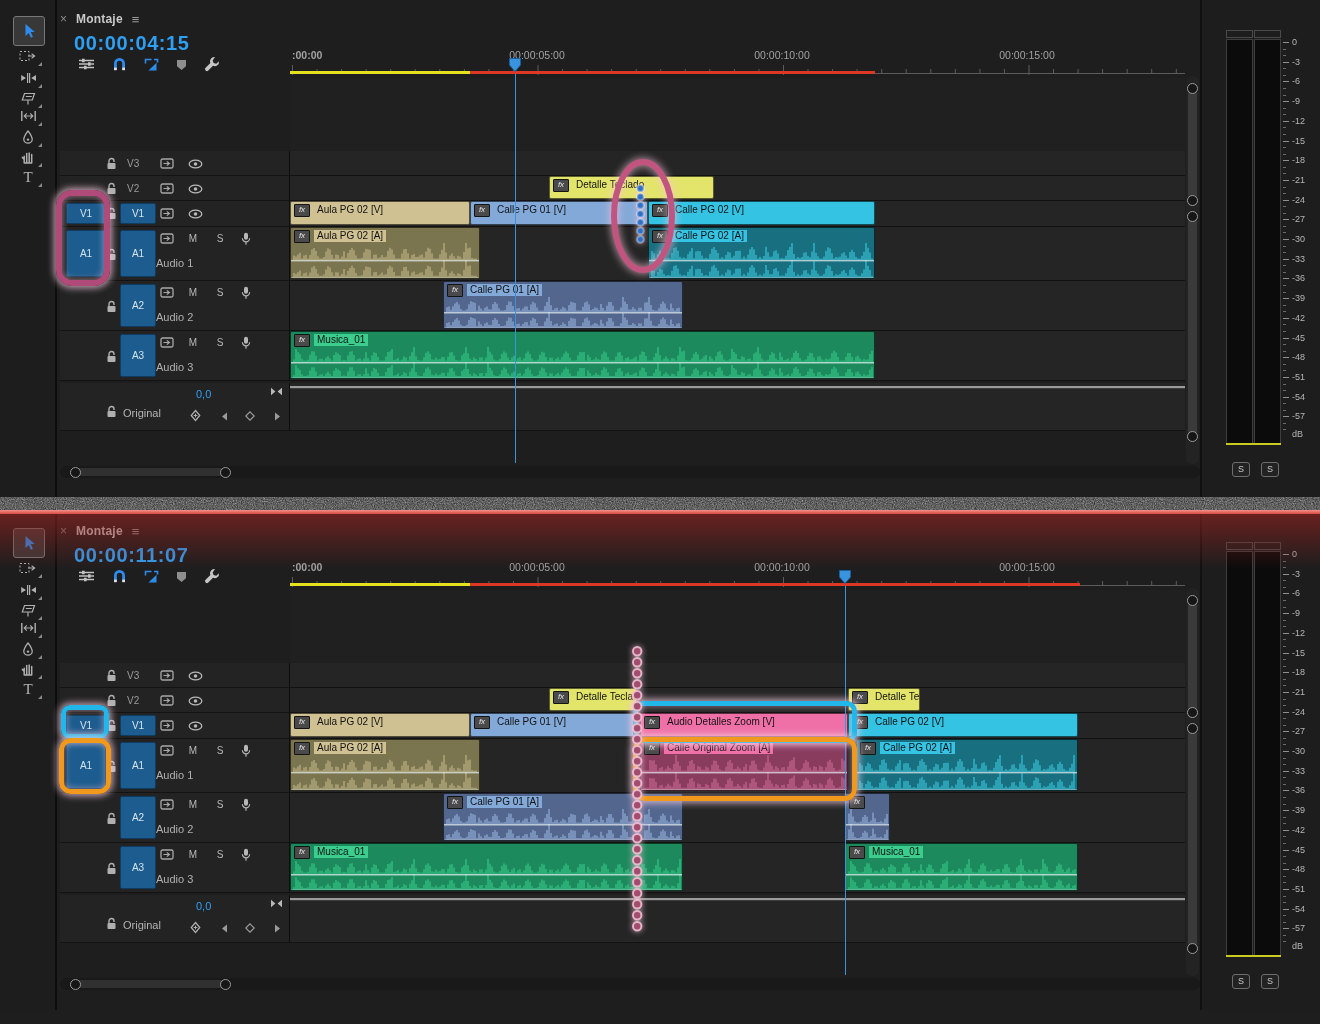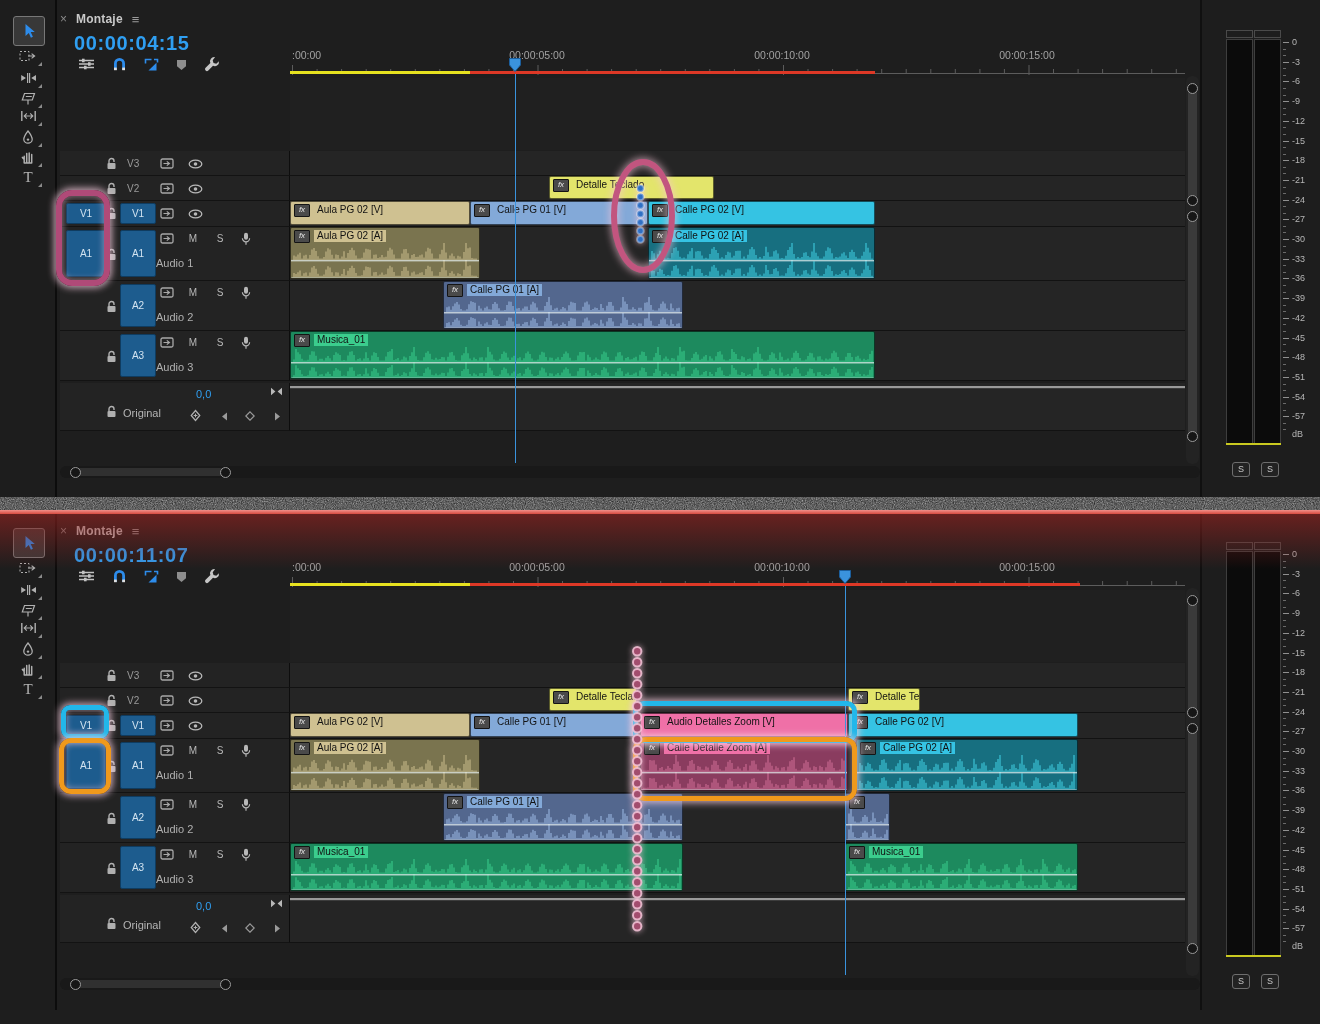--- a/index.html
+++ b/index.html
@@ -15,21 +15,21 @@
   .ttype{font-size:15px;color:#b4b4b4;font-family:"Liberation Serif",serif;}
   
   .tabbar{position:absolute;left:60px;top:8px;height:22px;display:flex;align-items:center;gap:9px;color:#c9c9c9;font-size:12px;}
   .tab-close{color:#8a8a8a;font-size:12px;}
   .tab-title{font-weight:bold;letter-spacing:.2px;}
   .tab-menu{color:#9a9a9a;font-size:13px;}
   .timecode{position:absolute;left:74px;top:32px;font-size:20px;font-weight:bold;color:#2f9ff2;letter-spacing:.6px;}
   .tbar{position:absolute;left:78px;top:57px;height:18px;display:flex;gap:17px;align-items:center;}
   
   .ruler-label{position:absolute;top:49px;font-size:10.5px;color:#a2a2a2;transform:translateX(-50%);white-space:nowrap;}
-  .ruler-label.left{transform:none;}
+  .ruler-label.left{transform:none;font-weight:bold;}
   .wbar{position:absolute;top:71px;height:3px;}
   .ph-line{position:absolute;top:74px;width:1px;background:#3a93dd;z-index:5;}
   .ph-marker{position:absolute;top:58px;z-index:6;}
   
   .lane-bg{position:absolute;left:290px;width:895px;background:#252525;border-bottom:1px solid #121212;}
   .head-bg{position:absolute;left:60px;width:229px;background:#232323;border-bottom:1px solid #131313;border-right:2px solid #0d0d0d;}
   .trk-txt{position:absolute;font-size:10px;color:#9a9a9a;}
   .trk-btn{position:absolute;left:120px;width:34px;background:#1d5c8e;border:1px solid #0f3c60;border-radius:2px;
            color:#d3e4f1;font-size:10px;display:flex;align-items:center;justify-content:center;}
   .src-btn{position:absolute;left:66px;width:38px;background:#1d5c8e;border:1px solid #0f3c60;border-radius:2px;
@@ -944,21 +944,21 @@
             <svg width="190" height="36" style="position:absolute;left:0;top:0;">
               <path d="M3 16.9 v-4.3 M3 34.2 v-4.1 M5 16.9 v-3.3 M5 34.2 v-3.1 M7 16.9 v-5.3 M7 34.2 v-5.0 M9 16.9 v-7.2 M9 34.2 v-6.8 M11 16.9 v-1.5 M11 34.2 v-1.5 M13 16.9 v-4.3 M13 34.2 v-4.0 M15 16.9 v-5.1 M15 34.2 v-4.8 M17 16.9 v-1.5 M17 34.2 v-1.5 M19 16.9 v-4.8 M19 34.2 v-4.6 M21 16.9 v-10.3 M21 34.2 v-9.7 M23 16.9 v-11.9 M23 34.2 v-11.2 M25 16.9 v-8.9 M25 34.2 v-8.4 M27 16.9 v-3.6 M27 34.2 v-3.4 M29 16.9 v-1.5 M29 34.2 v-1.5 M31 16.9 v-1.5 M31 34.2 v-1.5 M33 16.9 v-3.0 M33 34.2 v-2.8 M35 16.9 v-8.3 M35 34.2 v-7.8 M37 16.9 v-11.6 M37 34.2 v-10.9 M39 16.9 v-10.4 M39 34.2 v-9.8 M41 16.9 v-5.2 M41 34.2 v-4.9 M43 16.9 v-1.5 M43 34.2 v-1.5 M45 16.9 v-5.3 M45 34.2 v-5.0 M47 16.9 v-4.9 M47 34.2 v-4.6 M49 16.9 v-1.5 M49 34.2 v-1.5 M51 16.9 v-3.5 M51 34.2 v-3.3 M53 16.9 v-8.6 M53 34.2 v-8.1 M55 16.9 v-2.1 M55 34.2 v-2.0 M57 16.9 v-6.8 M57 34.2 v-6.4 M59 16.9 v-9.8 M59 34.2 v-9.3 M61 16.9 v-12.1 M61 34.2 v-11.4 M63 16.9 v-9.7 M63 34.2 v-9.2 M65 16.9 v-4.5 M65 34.2 v-4.2 M67 16.9 v-1.5 M67 34.2 v-1.5 M69 16.9 v-1.5 M69 34.2 v-1.5 M71 16.9 v-2.1 M71 34.2 v-2.0 M73 16.9 v-7.4 M73 34.2 v-7.0 M75 16.9 v-11.2 M75 34.2 v-10.6 M77 16.9 v-10.7 M77 34.2 v-10.2 M79 16.9 v-10.2 M79 34.2 v-9.6 M81 16.9 v-1.5 M81 34.2 v-1.5 M83 16.9 v-5.1 M83 34.2 v-4.9 M85 16.9 v-5.5 M85 34.2 v-5.2 M87 16.9 v-1.9 M87 34.2 v-1.8 M89 16.9 v-2.7 M89 34.2 v-2.6 M91 16.9 v-4.9 M91 34.2 v-4.6 M93 16.9 v-2.6 M93 34.2 v-2.5 M95 16.9 v-3.1 M95 34.2 v-2.9 M97 16.9 v-9.2 M97 34.2 v-8.7 M99 16.9 v-12.2 M99 34.2 v-11.5 M101 16.9 v-10.4 M101 34.2 v-9.9 M103 16.9 v-5.4 M103 34.2 v-5.1 M105 16.9 v-1.5 M105 34.2 v-1.5 M107 16.9 v-1.5 M107 34.2 v-1.5 M109 16.9 v-1.5 M109 34.2 v-1.5 M111 16.9 v-6.5 M111 34.2 v-6.1 M113 16.9 v-10.7 M113 34.2 v-10.1 M115 16.9 v-11.0 M115 34.2 v-10.4 M117 16.9 v-6.7 M117 34.2 v-6.4 M119 16.9 v-1.5 M119 34.2 v-1.5 M121 16.9 v-4.9 M121 34.2 v-4.6 M123 16.9 v-5.9 M123 34.2 v-5.6 M125 16.9 v-2.8 M125 34.2 v-2.7 M127 16.9 v-3.2 M127 34.2 v-3.0 M129 16.9 v-4.6 M129 34.2 v-4.4 M131 16.9 v-5.3 M131 34.2 v-5.0 M133 16.9 v-2.3 M133 34.2 v-2.1 M135 16.9 v-8.5 M135 34.2 v-8.1 M137 16.9 v-12.1 M137 34.2 v-11.4 M139 16.9 v-11.1 M139 34.2 v-10.5 M141 16.9 v-6.3 M141 34.2 v-6.0 M143 16.9 v-1.5 M143 34.2 v-1.5 M145 16.9 v-1.5 M145 34.2 v-1.5 M147 16.9 v-1.5 M147 34.2 v-1.5 M149 16.9 v-5.6 M149 34.2 v-5.3 M151 16.9 v-10.1 M151 34.2 v-9.6 M153 16.9 v-18.9 M153 34.2 v-17.8 M155 16.9 v-7.5 M155 34.2 v-7.0 M157 16.9 v-1.5 M157 34.2 v-1.5 M159 16.9 v-4.5 M159 34.2 v-4.3 M161 16.9 v-6.3 M161 34.2 v-6.0 M163 16.9 v-3.7 M163 34.2 v-3.5 M165 16.9 v-1.5 M165 34.2 v-1.5 M167 16.9 v-4.2 M167 34.2 v-4.0 M169 16.9 v-3.4 M169 34.2 v-3.2 M171 16.9 v-1.5 M171 34.2 v-1.5 M173 16.9 v-7.8 M173 34.2 v-7.4 M175 16.9 v-20.3 M175 34.2 v-19.2 M177 16.9 v-11.6 M177 34.2 v-11.0 M179 16.9 v-12.3 M179 34.2 v-11.6 M181 16.9 v-1.8 M181 34.2 v-1.7 M183 16.9 v-1.5 M183 34.2 v-1.5 M185 16.9 v-1.5 M185 34.2 v-1.5 " stroke="#c9bc8d" stroke-width="1.1" fill="none" opacity="0.95"></path>
               <rect x="0" y="16.9" width="190" height="1.5" fill="rgba(235,245,245,.7)"></rect>
               <rect x="0" y="34.2" width="190" height="1.5" fill="rgba(235,245,245,.5)"></rect>
             </svg>
           </div>
         </div>
         <div class="clip" style="left: 640px; top: 227px; width: 208px; height: 52px; background: rgb(138, 60, 95);">
           <div class="clip-row">
             <span class="fxb">fx</span>
-            <span class="chip" style="background: rgb(239, 112, 167);">Calle Detalle Zoom [A]</span>
+            <span class="chip" style="background: rgb(239, 112, 167);">Calle Original Zoom [A]</span>
           </div>
           <div style="position: absolute; left: 0px; top: 15px; width: 208px; height: 36px;">
             <svg width="208" height="36" style="position:absolute;left:0;top:0;">
               <path d="M3 16.9 v-1.5 M3 34.2 v-1.5 M5 16.9 v-1.5 M5 34.2 v-1.5 M7 16.9 v-1.7 M7 34.2 v-1.6 M9 16.9 v-12.0 M9 34.2 v-11.3 M11 16.9 v-11.4 M11 34.2 v-10.7 M13 16.9 v-11.7 M13 34.2 v-11.0 M15 16.9 v-7.5 M15 34.2 v-7.1 M17 16.9 v-1.5 M17 34.2 v-1.5 M19 16.9 v-3.9 M19 34.2 v-3.7 M21 16.9 v-4.8 M21 34.2 v-4.5 M23 16.9 v-1.6 M23 34.2 v-1.5 M25 16.9 v-3.1 M25 34.2 v-3.0 M27 16.9 v-5.8 M27 34.2 v-5.4 M29 16.9 v-4.0 M29 34.2 v-3.8 M31 16.9 v-2.5 M31 34.2 v-2.4 M33 16.9 v-7.8 M33 34.2 v-7.4 M35 16.9 v-19.5 M35 34.2 v-18.4 M37 16.9 v-10.5 M37 34.2 v-9.9 M39 16.9 v-5.9 M39 34.2 v-5.5 M41 16.9 v-1.5 M41 34.2 v-1.5 M43 16.9 v-1.5 M43 34.2 v-1.5 M45 16.9 v-1.5 M45 34.2 v-1.5 M47 16.9 v-6.1 M47 34.2 v-5.8 M49 16.9 v-10.8 M49 34.2 v-10.2 M51 16.9 v-11.8 M51 34.2 v-11.2 M53 16.9 v-8.2 M53 34.2 v-7.8 M55 16.9 v-1.9 M55 34.2 v-1.8 M57 16.9 v-6.0 M57 34.2 v-5.7 M59 16.9 v-5.1 M59 34.2 v-4.9 M61 16.9 v-2.5 M61 34.2 v-2.3 M63 16.9 v-2.2 M63 34.2 v-2.1 M65 16.9 v-5.4 M65 34.2 v-5.1 M67 16.9 v-4.4 M67 34.2 v-4.2 M69 16.9 v-1.5 M69 34.2 v-1.5 M71 16.9 v-7.1 M71 34.2 v-6.7 M73 16.9 v-11.3 M73 34.2 v-10.7 M75 16.9 v-11.0 M75 34.2 v-10.4 M77 16.9 v-6.8 M77 34.2 v-6.4 M79 16.9 v-2.6 M79 34.2 v-2.4 M81 16.9 v-1.5 M81 34.2 v-1.5 M83 16.9 v-1.5 M83 34.2 v-1.5 M85 16.9 v-5.2 M85 34.2 v-4.9 M87 16.9 v-10.2 M87 34.2 v-9.6 M89 16.9 v-11.9 M89 34.2 v-11.2 M91 16.9 v-8.9 M91 34.2 v-8.4 M93 16.9 v-2.8 M93 34.2 v-2.6 M95 16.9 v-3.1 M95 34.2 v-2.9 M97 16.9 v-5.4 M97 34.2 v-5.1 M99 16.9 v-3.3 M99 34.2 v-3.1 M101 16.9 v-1.5 M101 34.2 v-1.5 M103 16.9 v-4.9 M103 34.2 v-4.6 M105 16.9 v-7.9 M105 34.2 v-7.5 M107 16.9 v-1.5 M107 34.2 v-1.5 M109 16.9 v-6.3 M109 34.2 v-6.0 M111 16.9 v-11.1 M111 34.2 v-10.5 M113 16.9 v-11.5 M113 34.2 v-10.9 M115 16.9 v-7.7 M115 34.2 v-7.3 M117 16.9 v-2.3 M117 34.2 v-2.2 M119 16.9 v-1.5 M119 34.2 v-1.5 M121 16.9 v-1.5 M121 34.2 v-1.5 M123 16.9 v-4.3 M123 34.2 v-4.0 M125 16.9 v-9.5 M125 34.2 v-8.9 M127 16.9 v-20.0 M127 34.2 v-18.9 M129 16.9 v-9.5 M129 34.2 v-8.9 M131 16.9 v-6.1 M131 34.2 v-5.8 M133 16.9 v-2.5 M133 34.2 v-2.4 M135 16.9 v-5.6 M135 34.2 v-5.3 M137 16.9 v-4.1 M137 34.2 v-3.9 M139 16.9 v-1.5 M139 34.2 v-1.5 M141 16.9 v-4.3 M141 34.2 v-4.1 M143 16.9 v-4.8 M143 34.2 v-4.5 M145 16.9 v-1.5 M145 34.2 v-1.5 M147 16.9 v-5.5 M147 34.2 v-5.2 M149 16.9 v-10.7 M149 34.2 v-10.1 M151 16.9 v-11.9 M151 34.2 v-11.2 M153 16.9 v-14.6 M153 34.2 v-13.8 M155 16.9 v-3.1 M155 34.2 v-3.0 M157 16.9 v-1.5 M157 34.2 v-1.5 M159 16.9 v-1.5 M159 34.2 v-1.5 M161 16.9 v-3.4 M161 34.2 v-3.2 M163 16.9 v-8.7 M163 34.2 v-8.2 M165 16.9 v-11.6 M165 34.2 v-10.9 M167 16.9 v-10.0 M167 34.2 v-9.4 M169 16.9 v-4.4 M169 34.2 v-4.2 M171 16.9 v-1.9 M171 34.2 v-1.8 M173 16.9 v-5.6 M173 34.2 v-5.3 M175 16.9 v-4.8 M175 34.2 v-4.6 M177 16.9 v-1.5 M177 34.2 v-1.5 M179 16.9 v-6.2 M179 34.2 v-5.9 M181 16.9 v-4.8 M181 34.2 v-4.6 M183 16.9 v-1.5 M183 34.2 v-1.5 M185 16.9 v-4.7 M185 34.2 v-4.4 M187 16.9 v-10.3 M187 34.2 v-9.7 M189 16.9 v-12.1 M189 34.2 v-11.5 M191 16.9 v-9.4 M191 34.2 v-8.9 M193 16.9 v-4.0 M193 34.2 v-3.8 M195 16.9 v-1.5 M195 34.2 v-1.5 M197 16.9 v-1.5 M197 34.2 v-1.5 M199 16.9 v-2.5 M199 34.2 v-2.4 M201 16.9 v-13.3 M201 34.2 v-12.5 M203 16.9 v-11.3 M203 34.2 v-10.6 " stroke="#d06e96" stroke-width="1.1" fill="none" opacity="0.95"></path>
               <rect x="0" y="16.9" width="208" height="1.5" fill="rgba(235,245,245,.7)"></rect>
               <rect x="0" y="34.2" width="208" height="1.5" fill="rgba(235,245,245,.5)"></rect>
             </svg>
           </div>
         </div>
         <div class="clip" style="left: 856px; top: 227px; width: 222px; height: 52px; background: rgb(23, 111, 128);">

